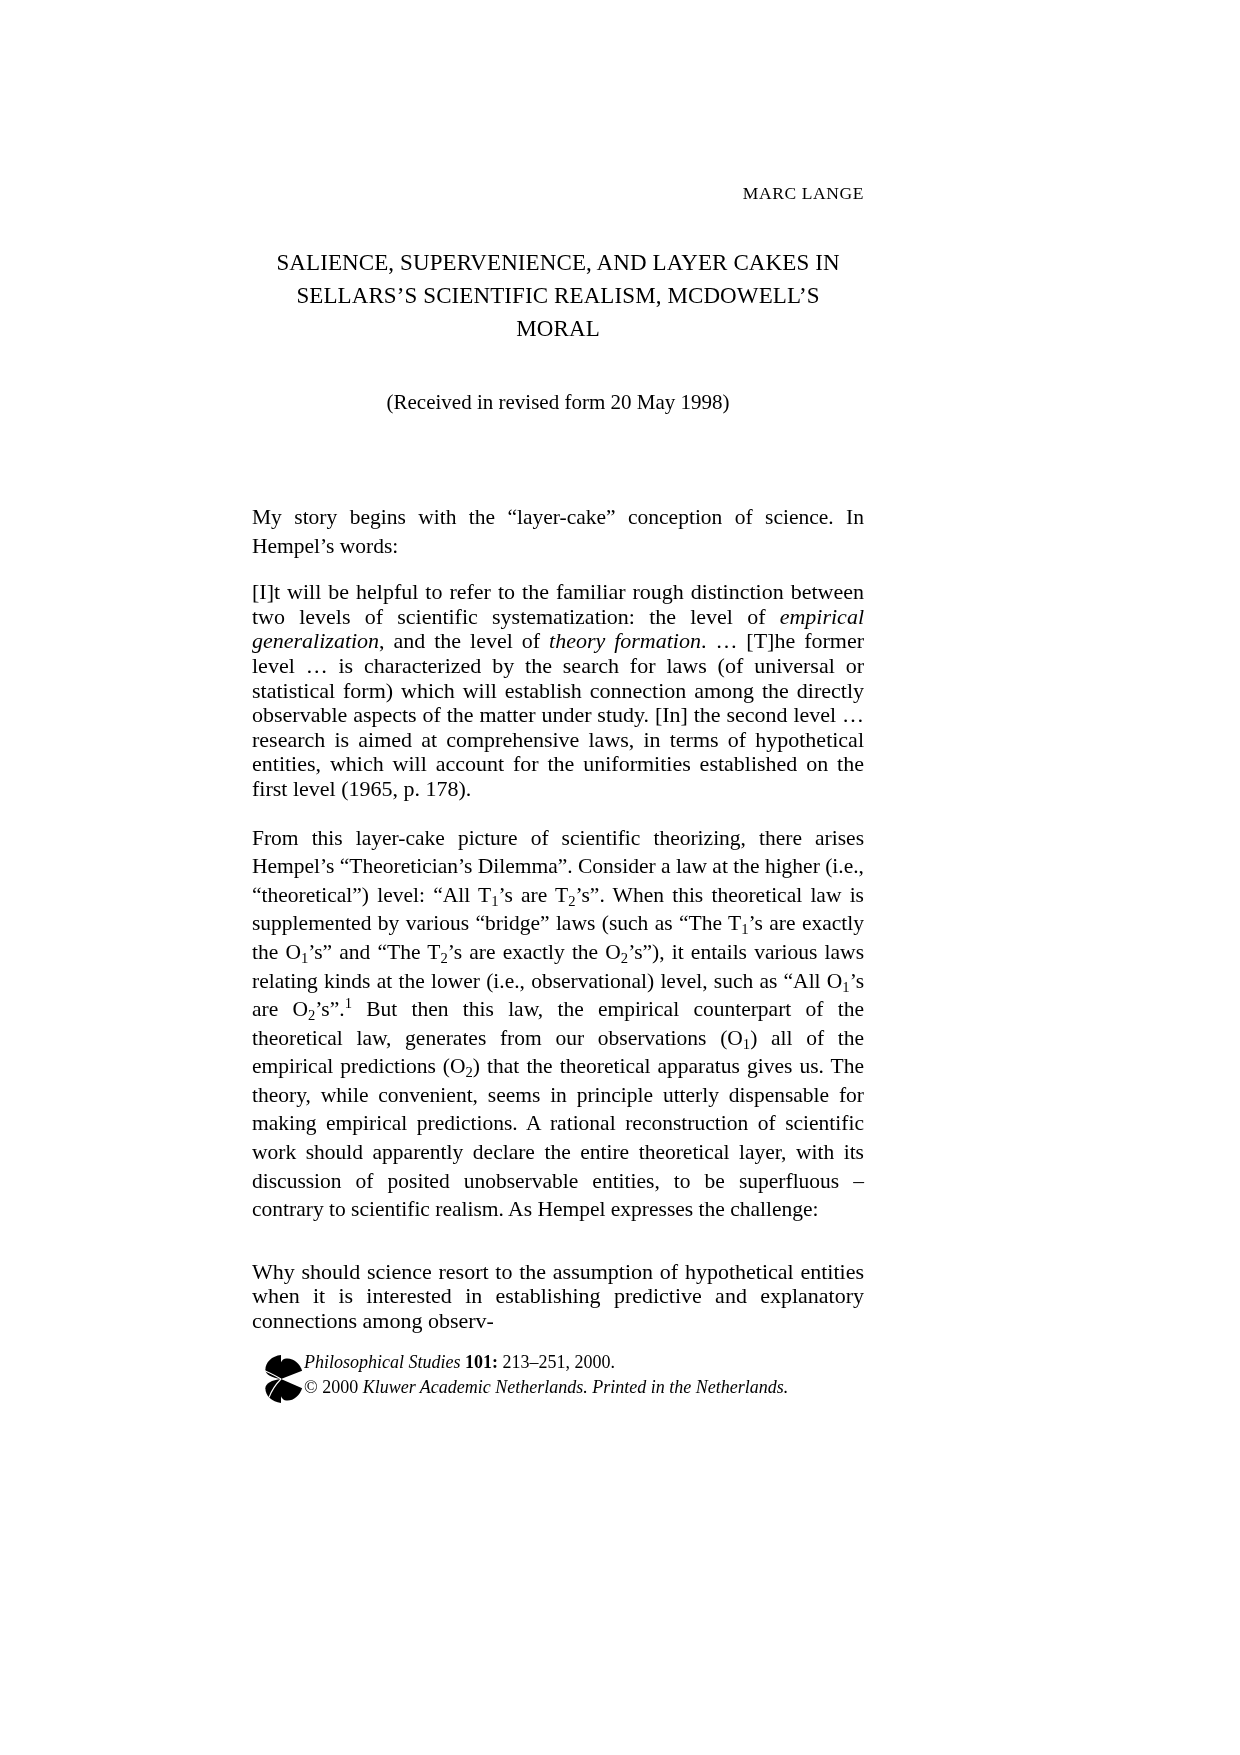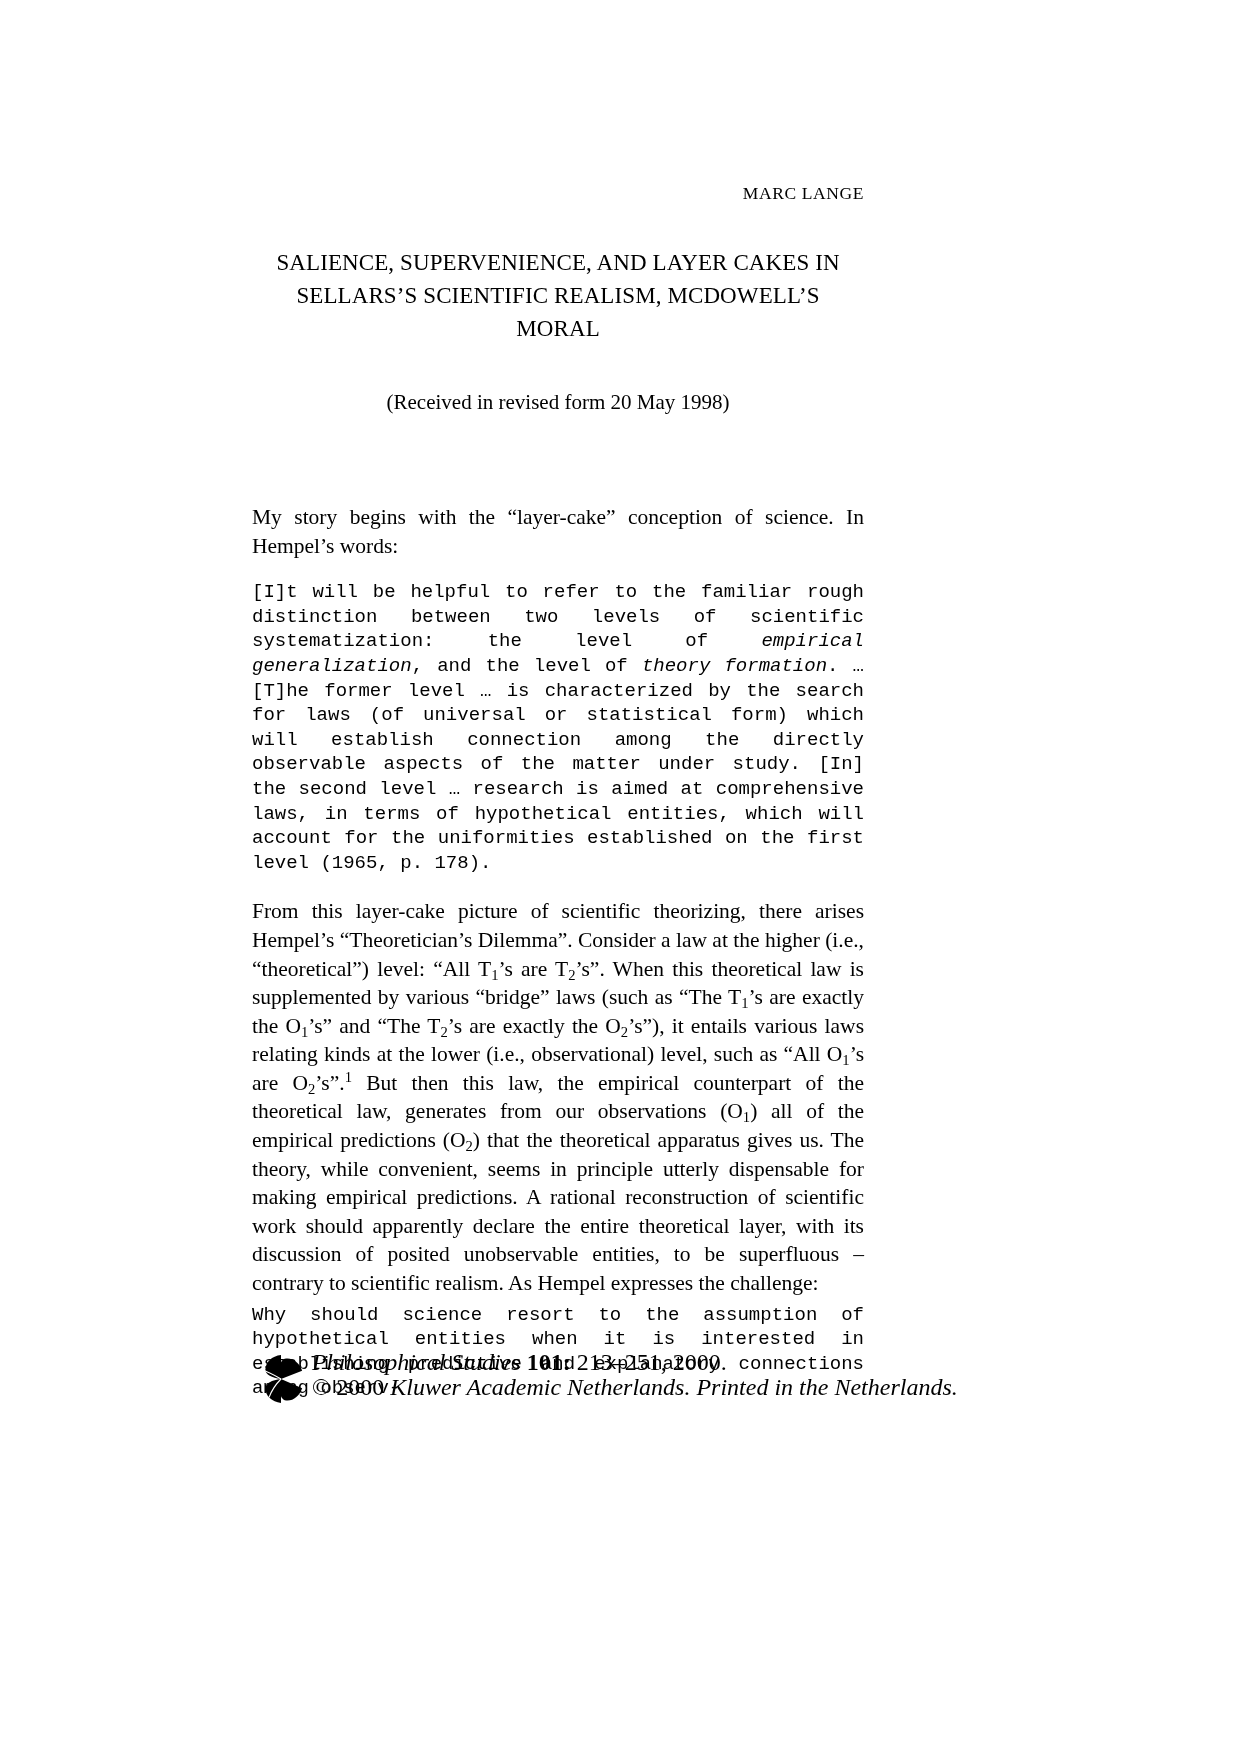--- a/index.html
+++ b/index.html
@@ -57,29 +57,28 @@
     margin: 0;
   }
   .para.first {
     margin-top: 88px;
     font-family: Liberation Serif, serif;
   }
   .para.gap {
     margin-top: 22px;
   }
   .quote {
-    font-size: 19px;
+    font-size: 22px;
     line-height: 24.6px;
     text-align: justify;
     margin: 0;
     margin-top: 20px;
-    font-family: Liberation Mono, monospace;
   }
   .quote.tight {
-    margin-top: 5px;
+    margin-top: 36px;
   }
   .it { font-style: italic; }
   sub {
     font-size: 0.68em;
     line-height: 0;
     vertical-align: -0.27em;
   }
   sup {
     font-size: 0.68em;
     line-height: 0;
@@ -96,22 +95,21 @@
     align-items: flex-start;
   }
   .logo-wrap {
     width: 46px;
     height: 52px;
     flex: 0 0 46px;
     margin-top: 3px;
     margin-left: 6px;
   }
   .footer-lines {
-    margin-left: 8px;
-    font-size: 24px;
+    font-size: 18px;
     line-height: 24.5px;
     white-space: nowrap;
   }
   .footer-lines .jn { font-style: italic; }
   .footer-lines .vol { font-weight: bold; }
   .footer-lines .pub { font-style: italic; }
 </style>
 </head>
 <body>
 

